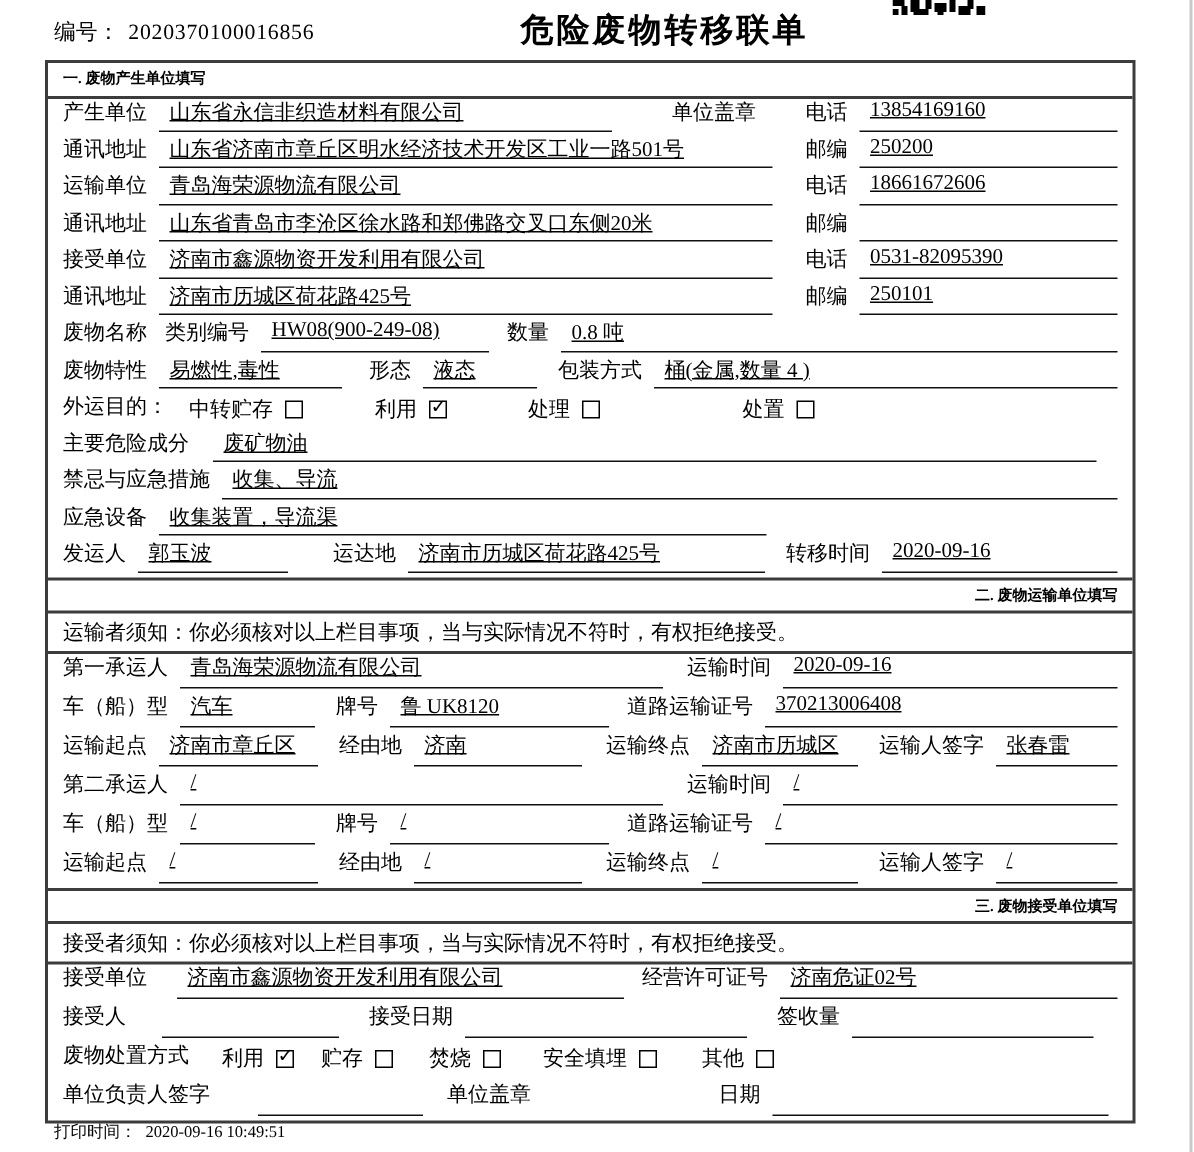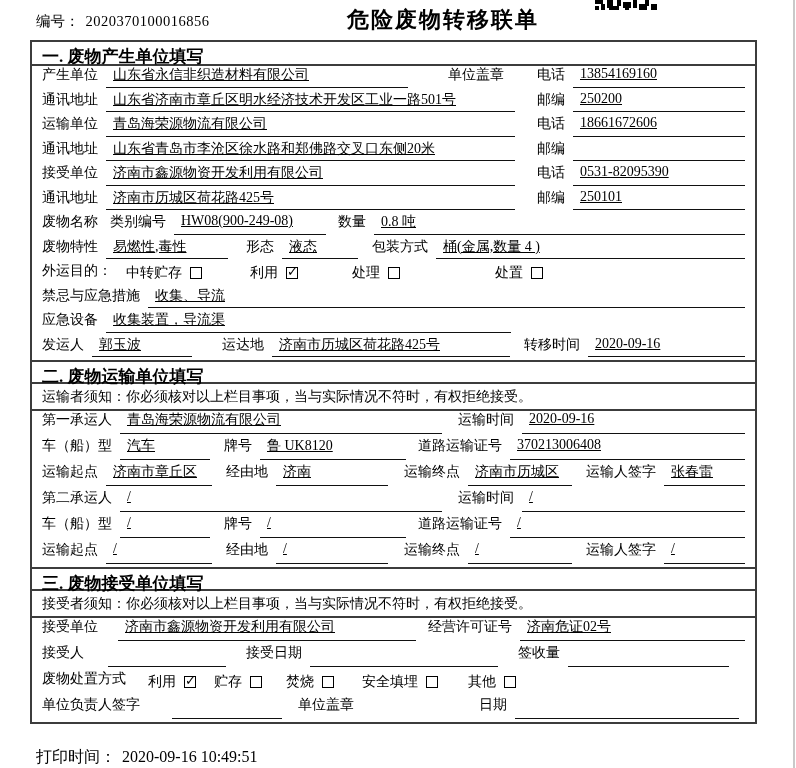--- a/index.html
+++ b/index.html
@@ -18,25 +18,25 @@
     font-size:22px; font-weight:bold; letter-spacing:2px; white-space:nowrap;
   }
   .qr { position:absolute; left:595px; top:0; }
   .edge-strip { position:absolute; right:1px; top:0; width:2px; height:768px; background:#c9c9c9; }
 
   .form {
     position:absolute; left:30px; top:40px; width:727px;
     border:2px solid #3c3c3c; background:#fff;
   }
   .sec-title {
-    font-weight:bold; font-size:17px;
+    font-weight:bold; font-size:10px;
     padding:3px 10px 2px 10px; height:24px;
     border-bottom:2px solid #3c3c3c;
   }
-  .sec-title.mid { border-top:2px solid #3c3c3c; }
+  .sec-title.mid { border-top:2px solid #3c3c3c;text-align:right; }
   .notice {
     padding:4px 10px 3px 10px; height:27px;
     border-bottom:2px solid #3c3c3c; white-space:nowrap;
   }
   .row {
     display:flex; 
     height:24.5px; padding:0 10px 3px 10px;
     white-space:nowrap;
   }
   .s2 .row, .s3 .row { height:26px; }
@@ -56,21 +56,21 @@
   .cb {
     width:12px; height:12px; border:1px solid #000;
     display:inline-block; margin-left:8px; position:relative;
     flex:0 0 auto;
   }
   .cb.checked::after {
     content:"\2713";
     position:absolute; left:0px; top:-4px;
     font-size:13px; font-family:"DejaVu Sans", sans-serif;
   }
-  .footer { position:absolute; left:36px; top:747px; font-size:16px; }
+  .footer { position:absolute; left:36px; top:747px; font-size:11px; }
   .footer .val { margin-left:6px; }
 </style>
 </head>
 <body>
 
 <div class="hdr-no">
   <span>编号：</span><span class="num">2020370100016856</span>
 </div>
 <div class="page-title">危险废物转移联单</div>
 
@@ -167,20 +167,24 @@
       <span class="opt" style="margin-left:54px">
         <span class="lbl">处理</span>
         <span class="cb"></span>
       </span>
       <span class="opt" style="margin-left:95px">
         <span class="lbl">处置</span>
         <span class="cb"></span>
       </span>
     </div>
 
+    <div class="row">
+      <span class="lbl">主要危险成分</span>
+      <span class="u grow" style="margin-left:16px;margin-right:14px">废矿物油</span>
+    </div>
 
     <div class="row">
       <span class="lbl">禁忌与应急措施</span>
       <span class="u grow">收集、导流</span>
     </div>
 
     <div class="row">
       <span class="lbl">应急设备</span>
       <span class="u" style="width:405px">收集装置，导流渠</span>
     </div>

